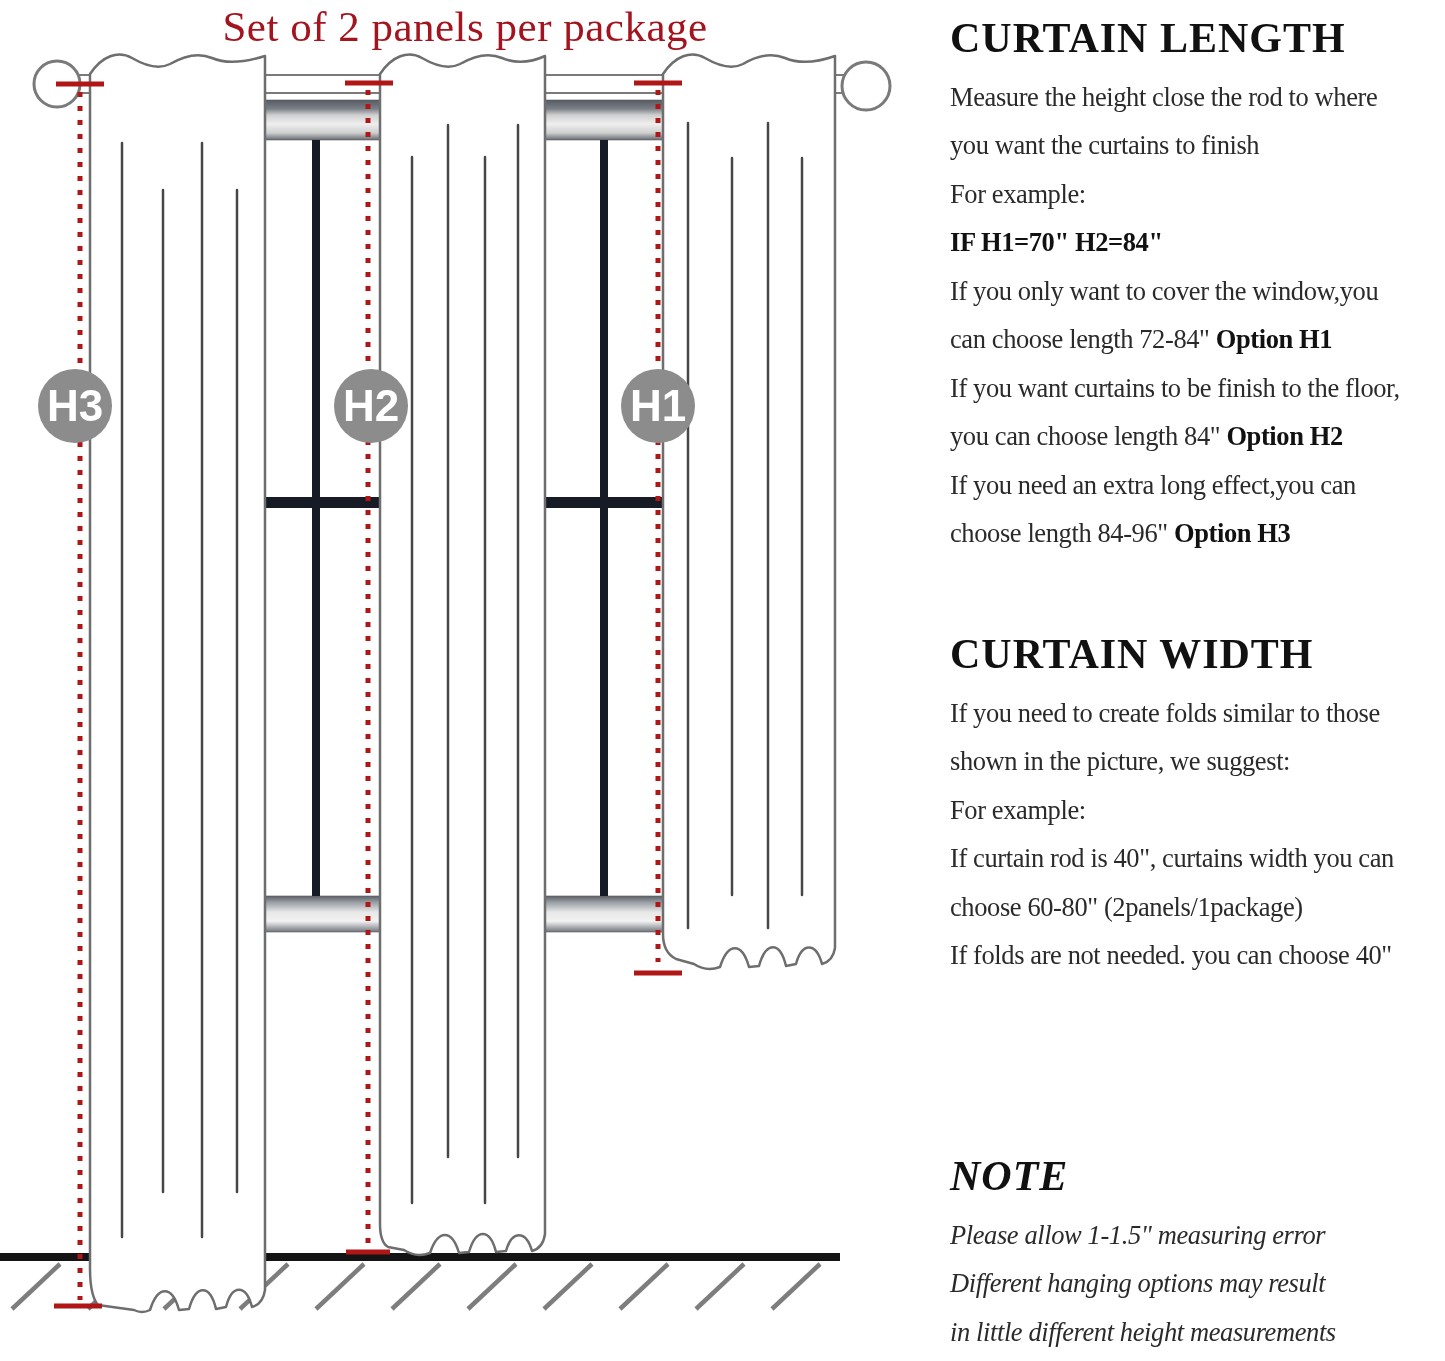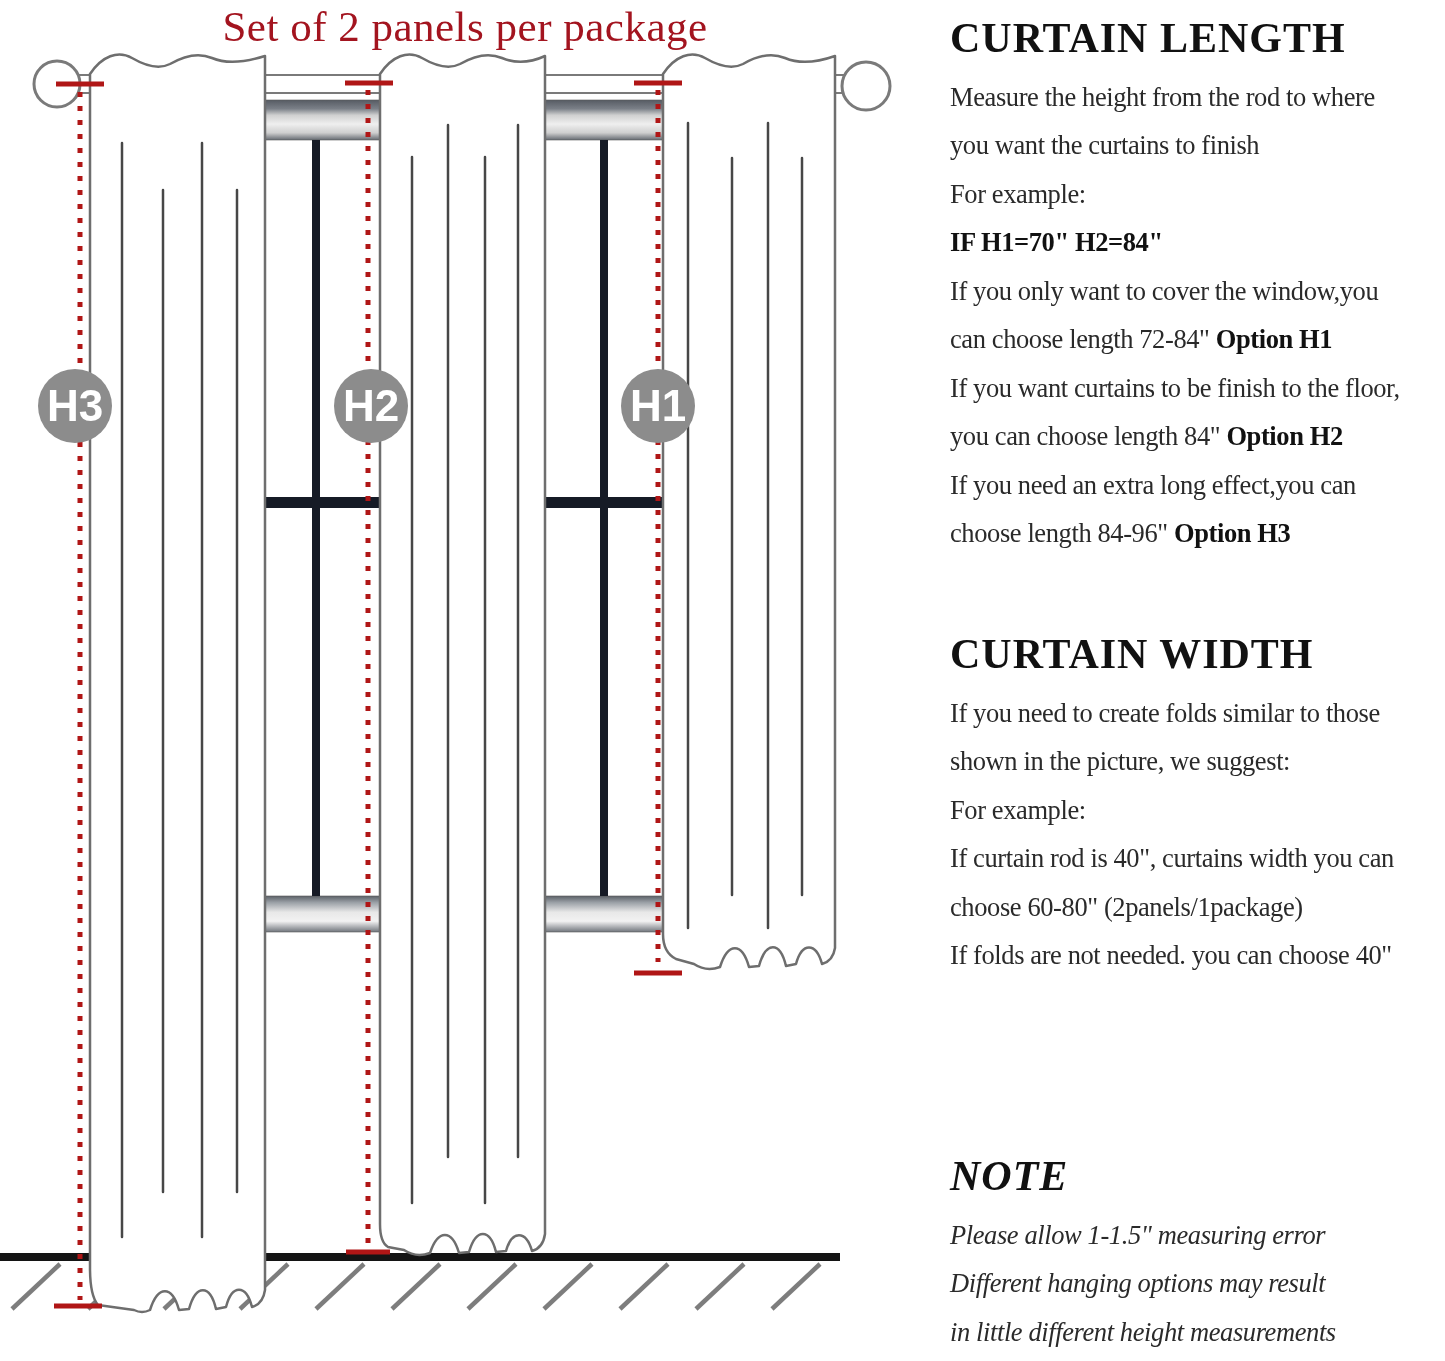--- a/index.html
+++ b/index.html
@@ -147,21 +147,21 @@
           <text x="658" y="421">H1</text>
         </g>
       </g>
     </svg>
   </div>
 
   <div class="text-col">
     <div class="sec" id="sec-length">
       <h2 class="sec-heading">CURTAIN LENGTH</h2>
       <div>
-          <div class="tline"><span>Measure the height from the rod to where</span></div>
+          <div class="tline"><span>Measure the height close the rod to where</span></div>
           <div class="tline"><span>you want the curtains to finish</span></div>
           <div class="tline"><span>For example:</span></div>
           <div class="tline"><span class="b">IF H1=70" H2=84"</span></div>
           <div class="tline"><span>If you only want to cover the window,you</span></div>
           <div class="tline"><span>can choose length 72-84" </span><span class="b">Option H1</span></div>
           <div class="tline"><span>If you want curtains to be finish to the floor,</span></div>
           <div class="tline"><span>you can choose length 84" </span><span class="b">Option H2</span></div>
           <div class="tline"><span>If you need an extra long effect,you can</span></div>
           <div class="tline"><span>choose length 84-96" </span><span class="b">Option H3</span></div>
         </div>

